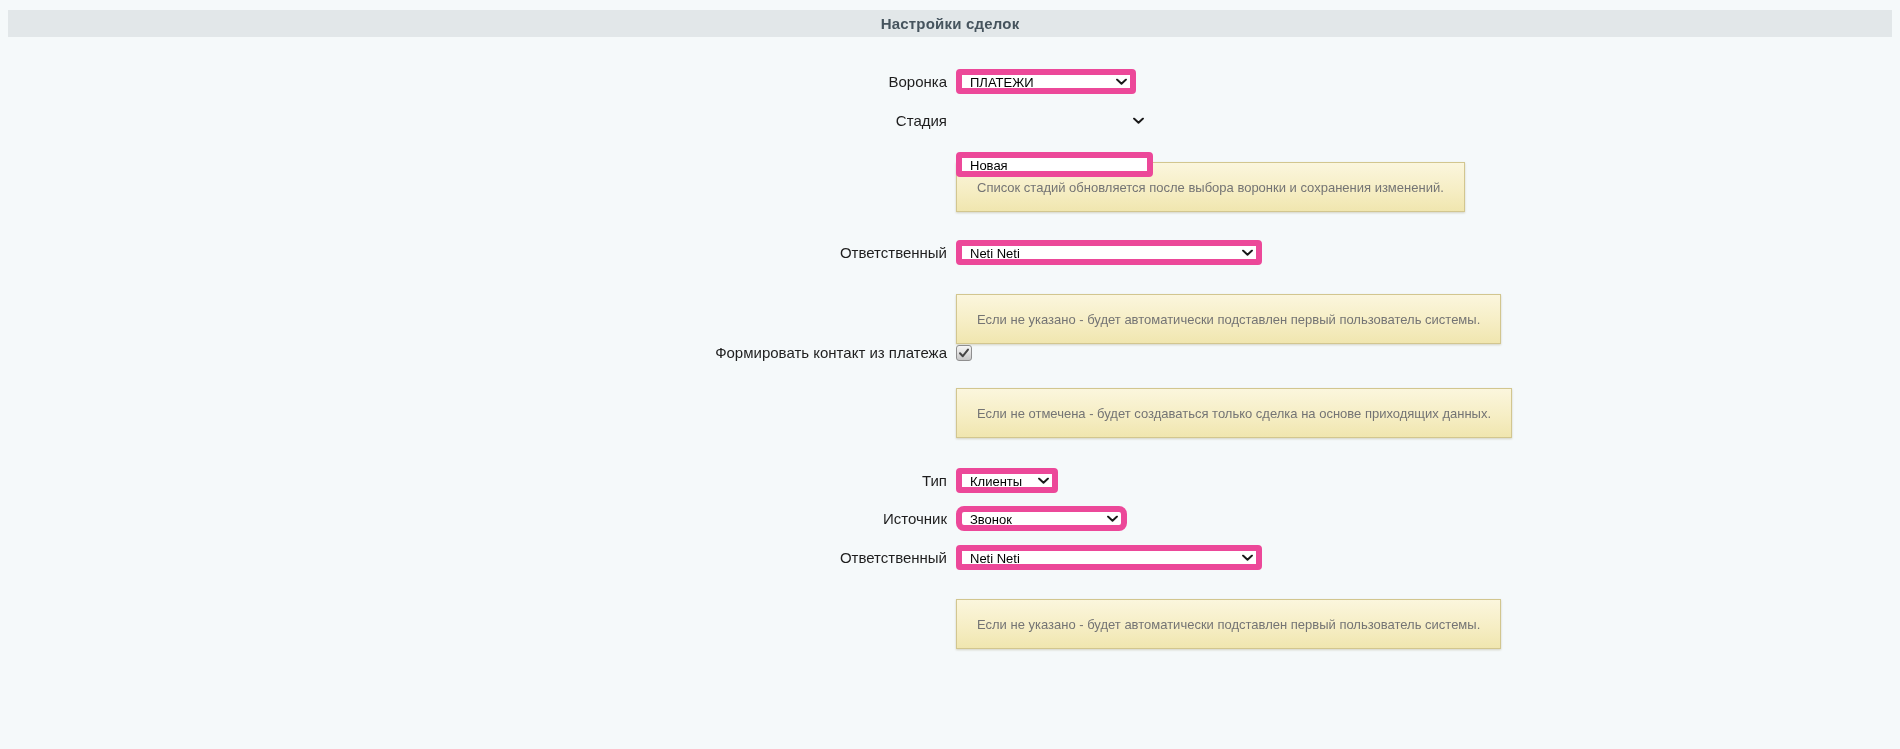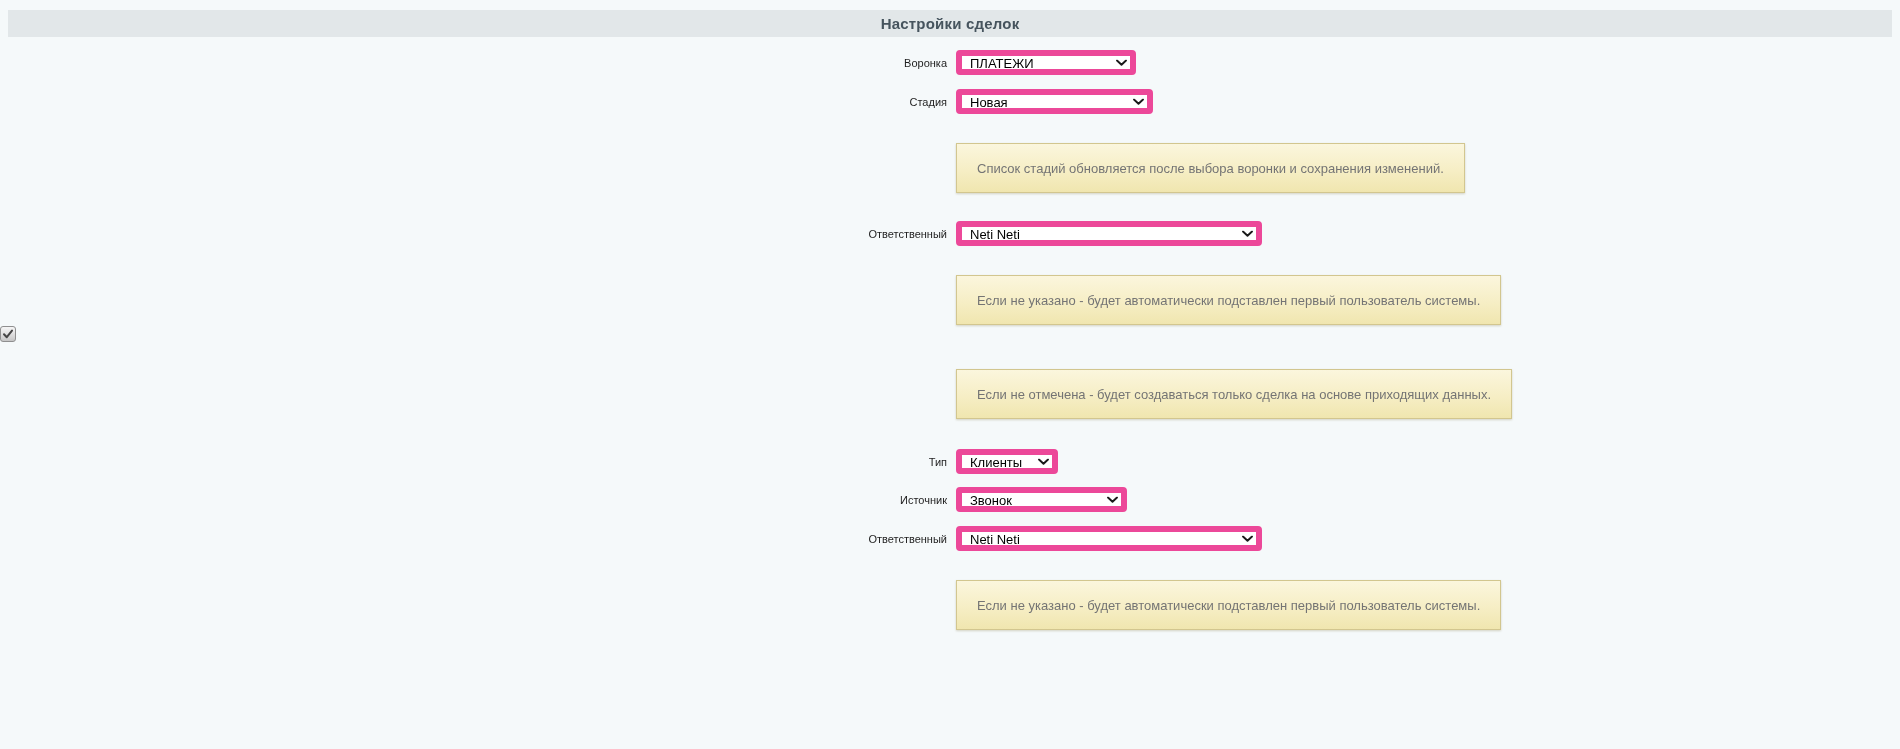--- a/index.html
+++ b/index.html
@@ -11,48 +11,48 @@
   }
   .page { width:1900px; height:749px; padding-top:10px; }
 
   .section-header {
     height:27px; margin:0 8px;
     background:#e2e7e9;
     display:flex; align-items:center; justify-content:center;
     font-size:15px; font-weight:bold; color:#46545e;
     letter-spacing:0.2px;
   }
-  .hdr-deals    { margin-bottom:13px; }
+  .hdr-deals    { margin-bottom:32px; }
   .hdr-contacts { margin-top:44px; margin-bottom:24px; }
 
   .row { display:flex; align-items:center; }
   .row-label {
     width:956px; padding-right:9px; flex:0 0 956px;
-    text-align:right; font-size:11px; color:#1e1e1e;
+    text-align:right; font-size:15px; color:#1e1e1e;
     white-space:nowrap;
   }
 
   .select-wrap { position:relative; display:inline-block; height:25px; }
   select {
     -webkit-appearance:none; -moz-appearance:none; appearance:none;
     height:25px; padding:0 26px 0 8px;
     font-family:"Liberation Sans", sans-serif; font-size:13px; color:#000;
     background:#fff; border:6px solid #ec4899; border-radius:4px;
     outline:none;
   }
   .chevron {
     position:absolute; right:9px; top:50%; transform:translateY(-50%);
     pointer-events:none; line-height:0;
   }
 
   .w-funnel { width:180px; }
-  .w-stage  { width:197px; }
+  .w-stage  { width:197px;margin-top:44px; }
   .w-resp   { width:306px; }
   .w-type   { width:102px; }
-  .w-source { width:171px; }
+  .w-source { width:171px;border-radius:8px; }
 
   .checkbox {
     width:16px; height:16px; margin-top:1px;
     border:1px solid #8f8f8f; border-radius:3px;
     background:linear-gradient(180deg,#f6f6f6 0%,#e2e2e2 45%,#c6c6c6 100%);
     display:inline-flex; align-items:center; justify-content:center;
     cursor:default;
   }
 
   .note-row { margin-left:956px; }
@@ -127,20 +127,21 @@
       </span>
     </span>
   </div>
 
   <div class="note-row">
     <div class="note">Если не указано - будет автоматически подставлен первый пользователь системы.</div>
   </div>
 
 
   <div class="row mb-27">
+    <div class="row-label">Формировать контакт из платежа</div>
     <span class="checkbox" role="checkbox" aria-checked="true">
       <span style="line-height:0;">
         <svg width="12" height="12" viewBox="0 0 12 12">
             <path d="M2,6.2 L4.8,9.2 L10,2.6" fill="none" stroke="#454545" stroke-width="2" stroke-linecap="round" stroke-linejoin="round"></path>
           </svg>
       </span>
     </span>
   </div>
 
   <div class="note-row mb-30">

